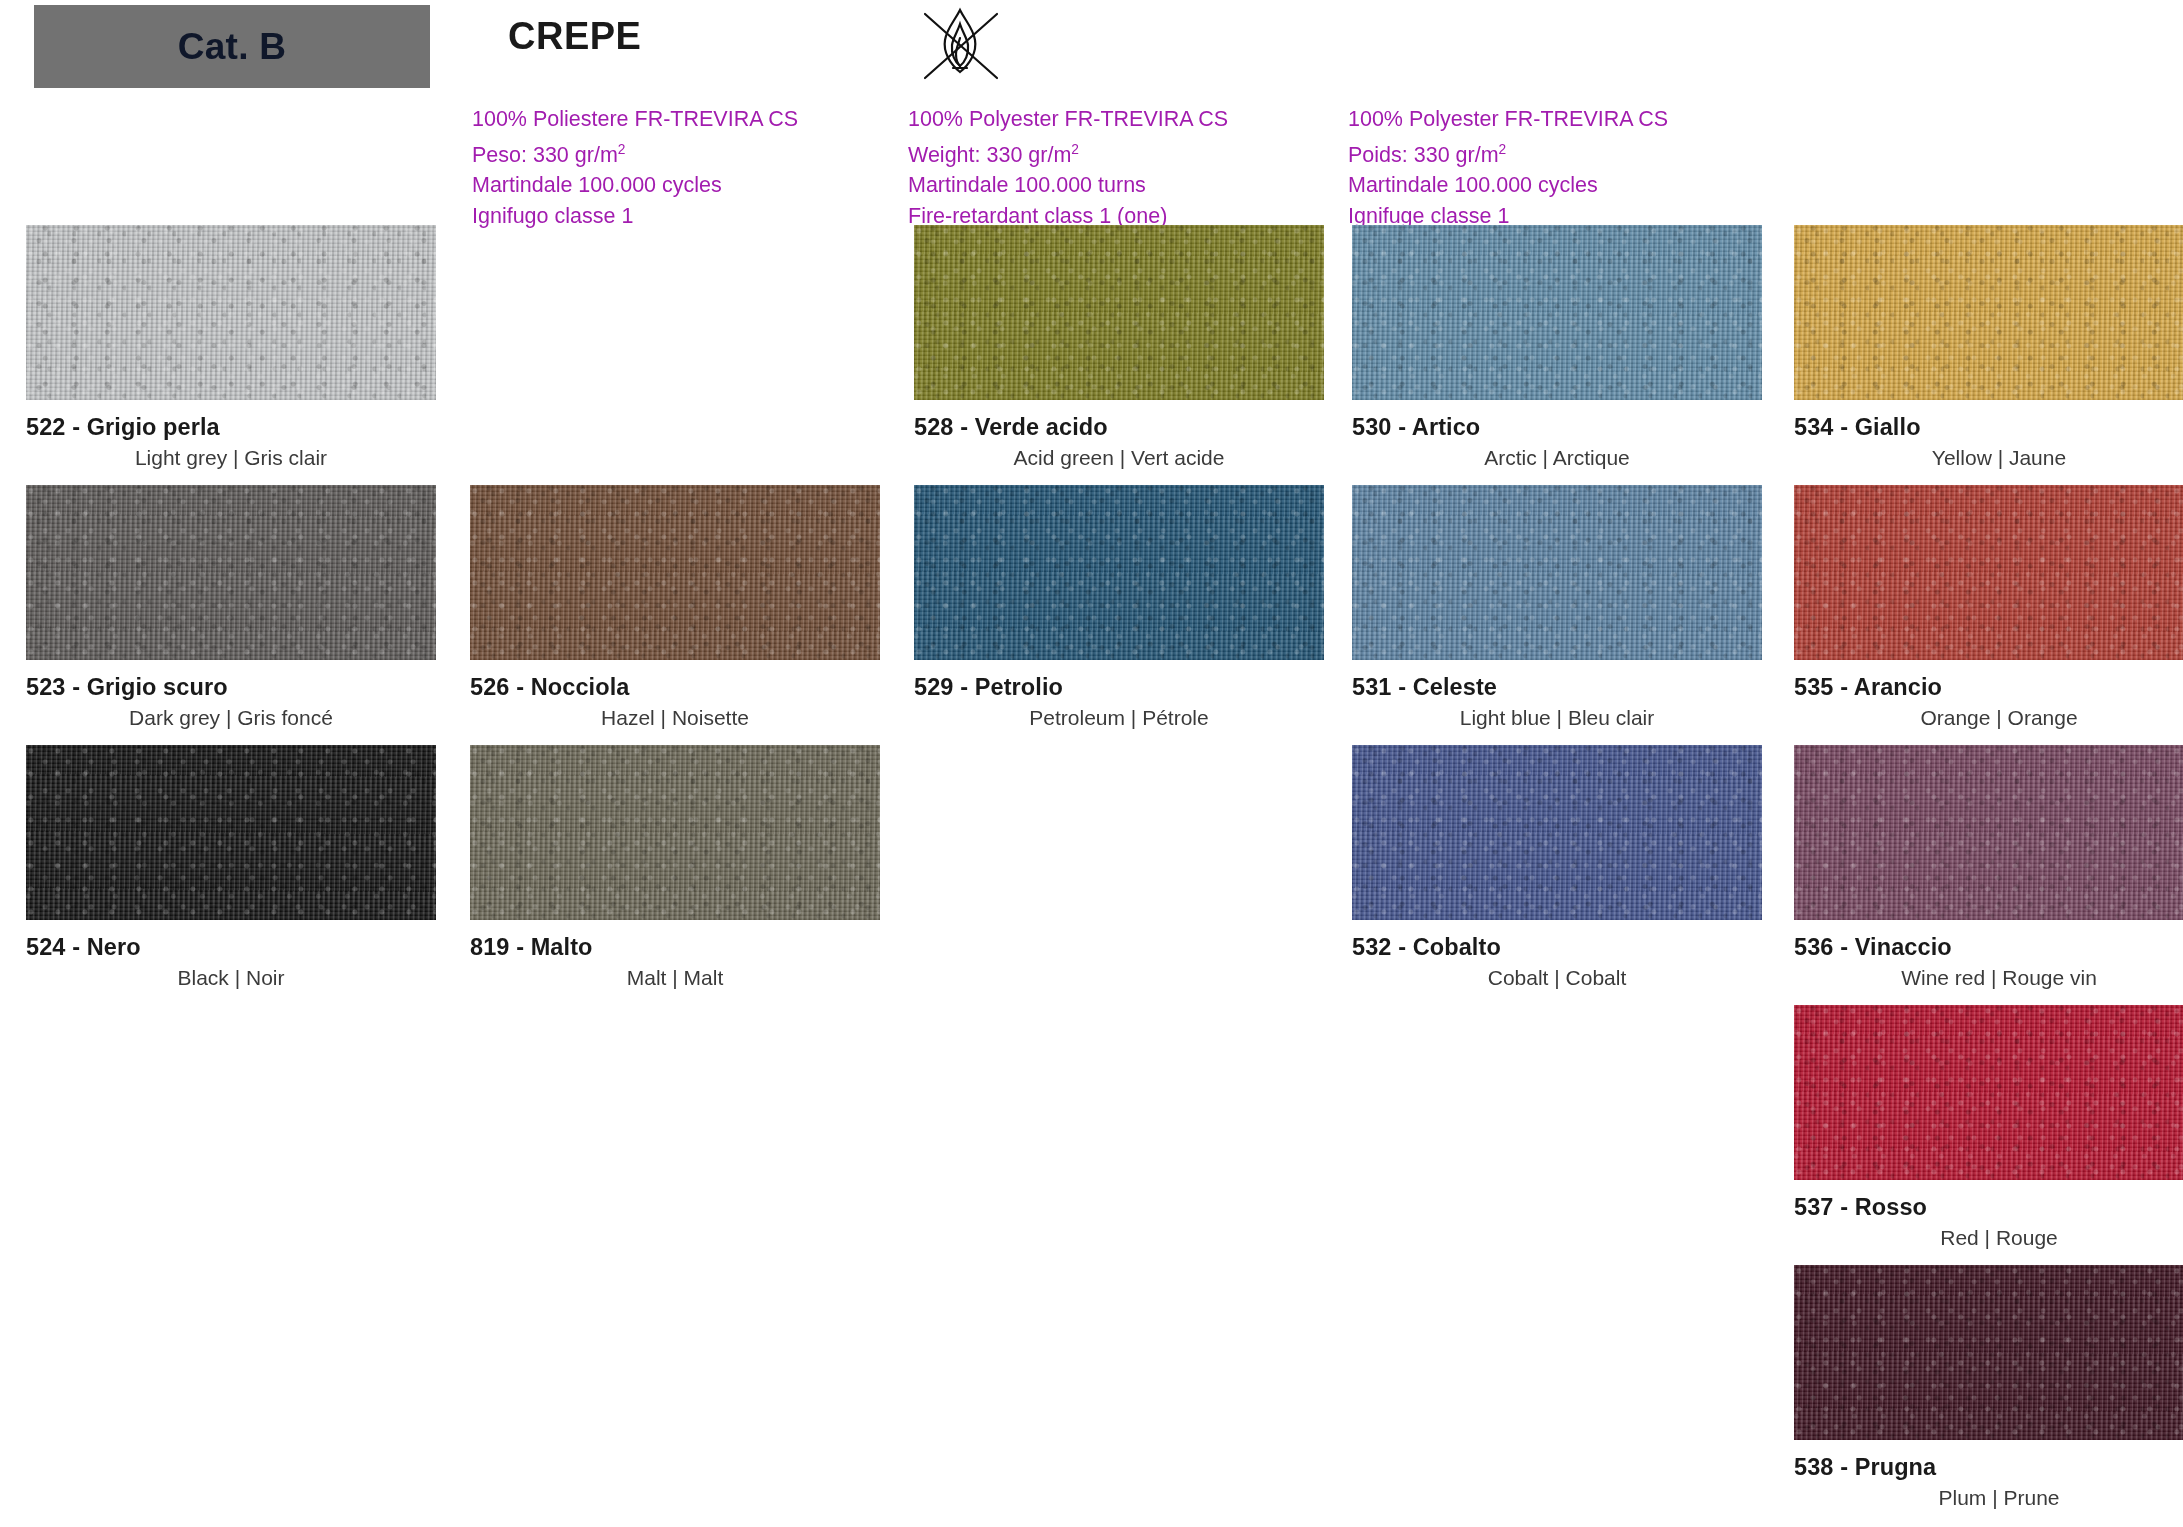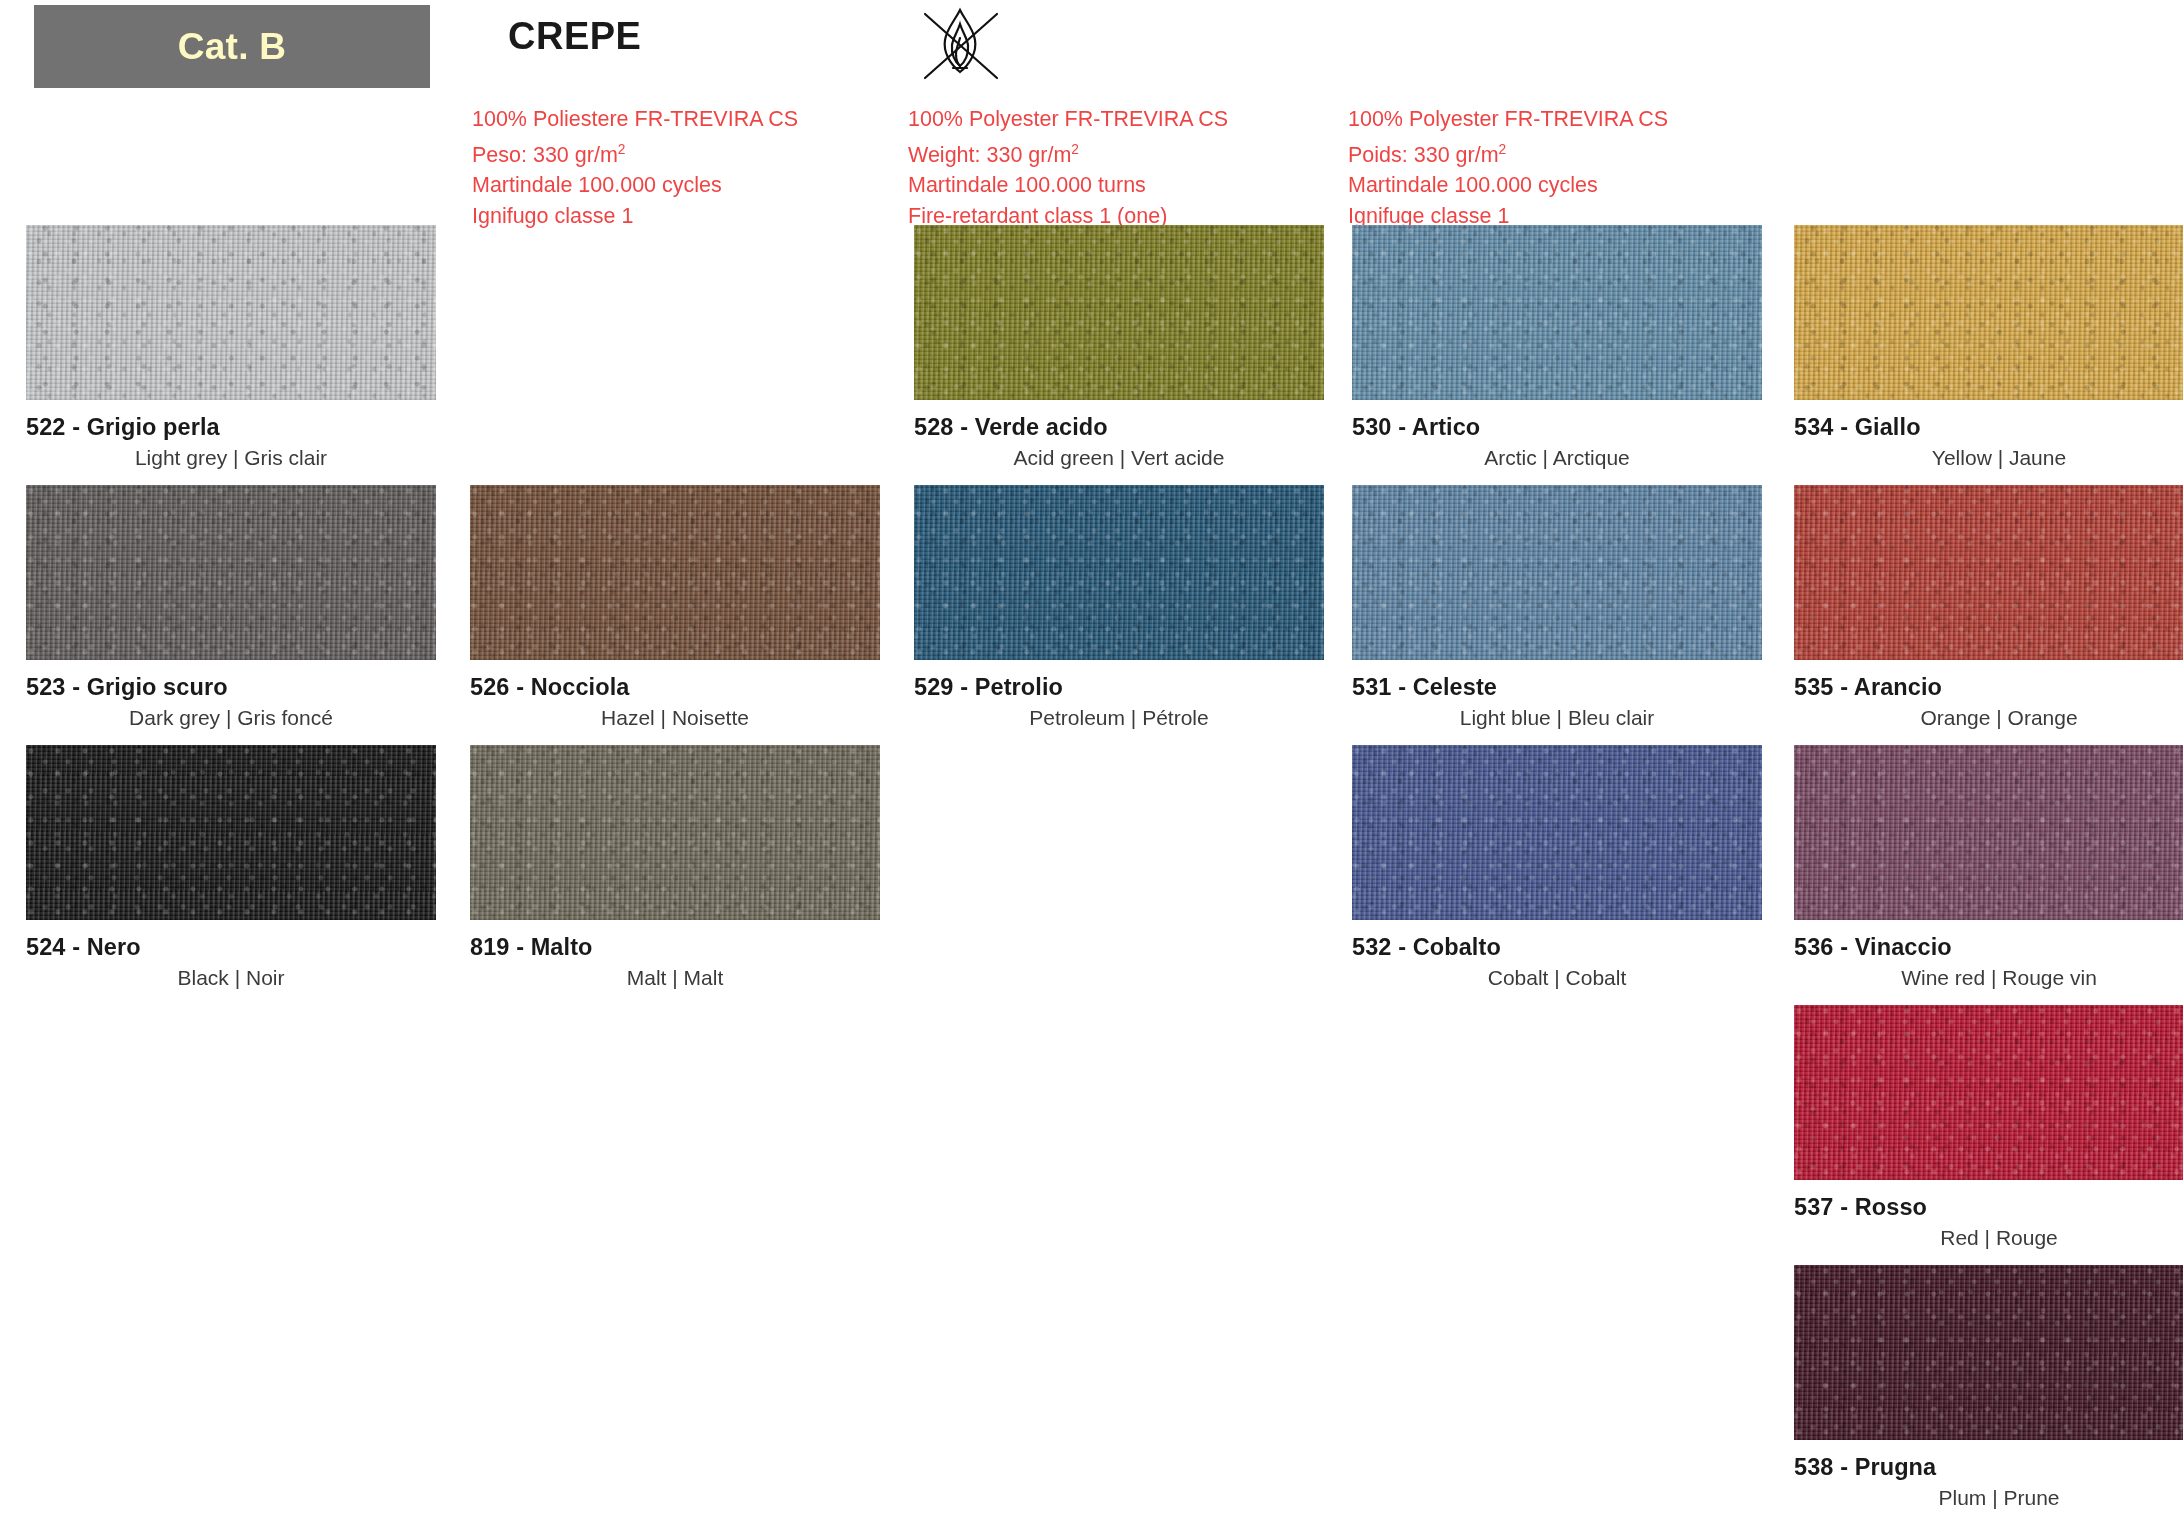--- a/index.html
+++ b/index.html
@@ -17,21 +17,21 @@
   #header { position: absolute; top: 0; left: 0; width: 2183px; height: 215px; }
 
   #cat-badge {
     position: absolute;
     left: 34px; top: 5px;
     width: 396px; height: 83px;
     background: #727272;
     display: flex; align-items: center; justify-content: center;
   }
   #cat-badge .cat-text {
-    color: #fef9c3;
+    color: #0f172a;
     font-size: 37px;
     font-weight: bold;
     letter-spacing: 0.3px;
   }
 
   #family-name {
     position: absolute;
     left: 472px; top: 15px;
     font-size: 38px;
     font-weight: bold;
@@ -44,21 +44,21 @@
     position: absolute;
     left: 905px; top: 2px;
     width: 110px; height: 85px;
   }
 
   .spec-block {
     position: absolute;
     top: 104px;
     font-size: 21.5px;
     line-height: 30.5px;
-    color: #ef4444;
+    color: #a21caf;
     white-space: nowrap;
   }
   .spec-block.it { left: 472px; }
   .spec-block.en { left: 908px; }
   .spec-block.fr { left: 1348px; }
   .spec-block sup { font-size: 0.64em; vertical-align: super; }
 
   
   #grid { position: absolute; top: 0; left: 4px; width: 2183px; height: 1149px; }
 

